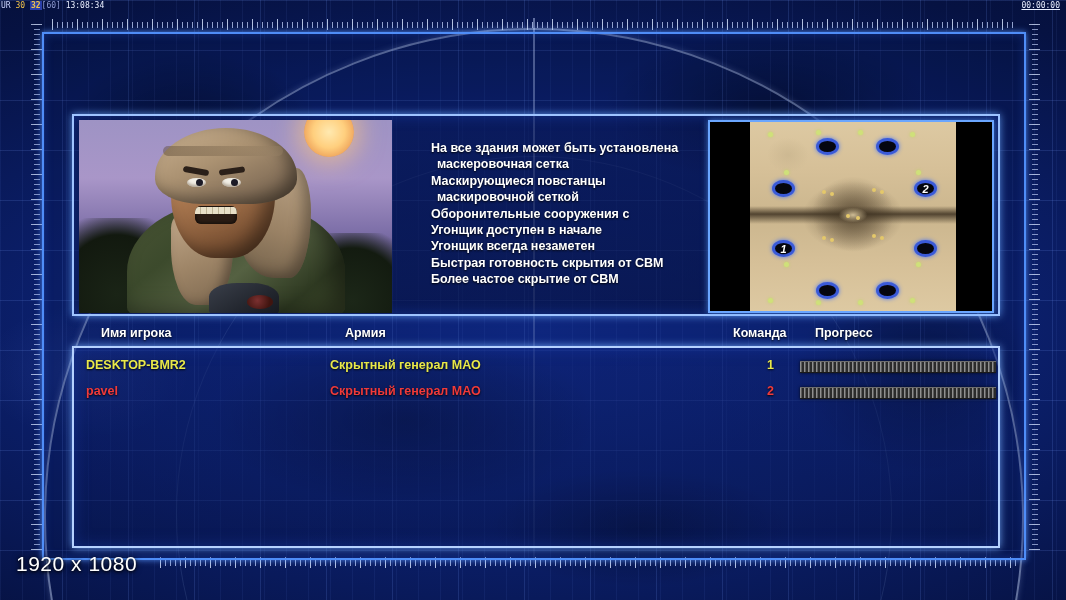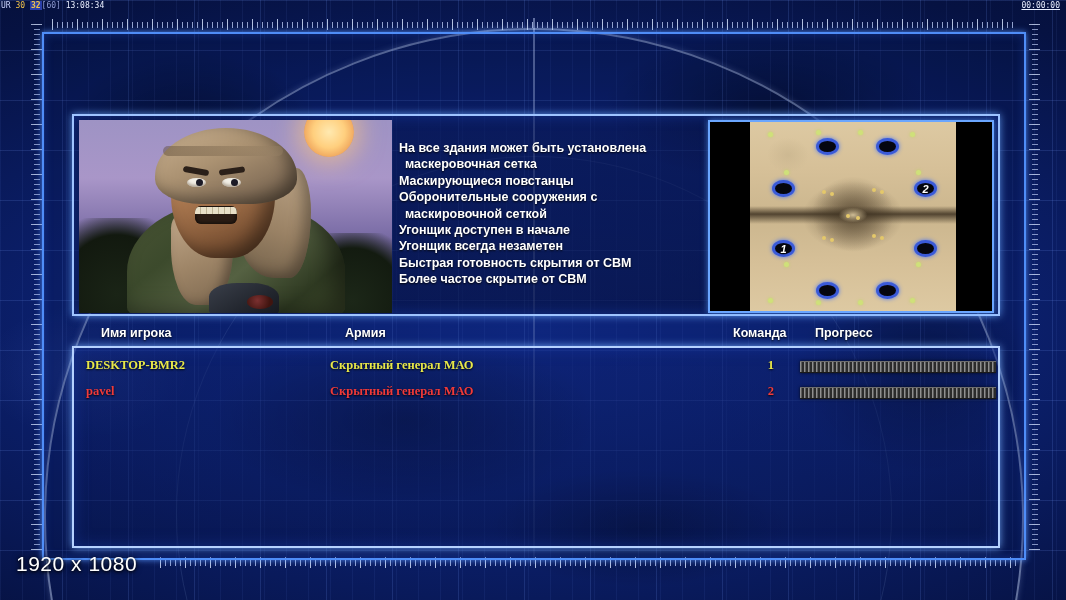--- a/index.html
+++ b/index.html
@@ -276,21 +276,21 @@
   .desc {
     position: absolute;
     left: 325px; top: 24px;
     width: 310px;
     color: #ffffff;
     font-size: 12.5px;
     line-height: 16.4px;
     text-shadow: 0 1px 2px rgba(0,0,0,.9);
     font-weight: bold;
   }
-  .desc .ln { white-space: nowrap; }
+  .desc .ln { white-space: nowrap; margin-left: 32px; }
   .desc .ind { padding-left: 6px; }
 
   .minimap-wrap {
     position: absolute;
     right: 4px; top: 4px;
     width: 286px; height: 193px;
     border: 2px solid #6aa6ff;
     box-shadow: 0 0 6px rgba(90,160,255,.7);
     background: #000;
     overflow: hidden;
@@ -366,21 +366,21 @@
     background: linear-gradient(to bottom, rgba(14,32,110,.38), rgba(8,20,72,.34));
   }
 
   .row {
     position: absolute;
     left: 0; width: 924px; height: 22px;
     font-size: 12.5px;
     font-weight: bold;
     text-shadow: 0 1px 2px rgba(0,0,0,.9);
   }
-  .row .cell { position: absolute; top: 0; white-space: nowrap; font-family: Liberation Serif, serif; }
+  .row .cell { position: absolute; top: 0; white-space: nowrap; }
   .c-name { left: 12px; }
   .c-army { left: 256px; }
   .c-team { left: 664px; width: 36px; text-align: right; }
   .c-prog { left: 726px; }
 
   .pbar {
     position: relative;
     top: 3px;
     width: 196px; height: 12px;
     background:
@@ -447,22 +447,22 @@
         <div class="eyeL"></div>
         <div class="eyeR"></div>
         <div class="mouth"></div>
         <div class="gun"></div>
       </div>
 
       <div class="desc" id="desc-host">
           <div class="ln">На все здания может быть установлена</div>
           <div class="ln ind">маскеровочная сетка</div>
           <div class="ln">Маскирующиеся повстанцы</div>
+          <div class="ln ind">маскировочной сеткой</div>
           <div class="ln">Оборонительные сооружения с</div>
-          <div class="ln ind">маскировочной сеткой</div>
           <div class="ln">Угонщик доступен в начале</div>
           <div class="ln">Угонщик всегда незаметен</div>
           <div class="ln">Быстрая готовность скрытия от СВМ</div>
           <div class="ln">Более частое скрытие от СВМ</div>
         </div>
 
       <div class="minimap-wrap">
         <div class="minimap" id="minimap-host">
           <div class="terrB"></div>
           <div class="terrA"></div>

